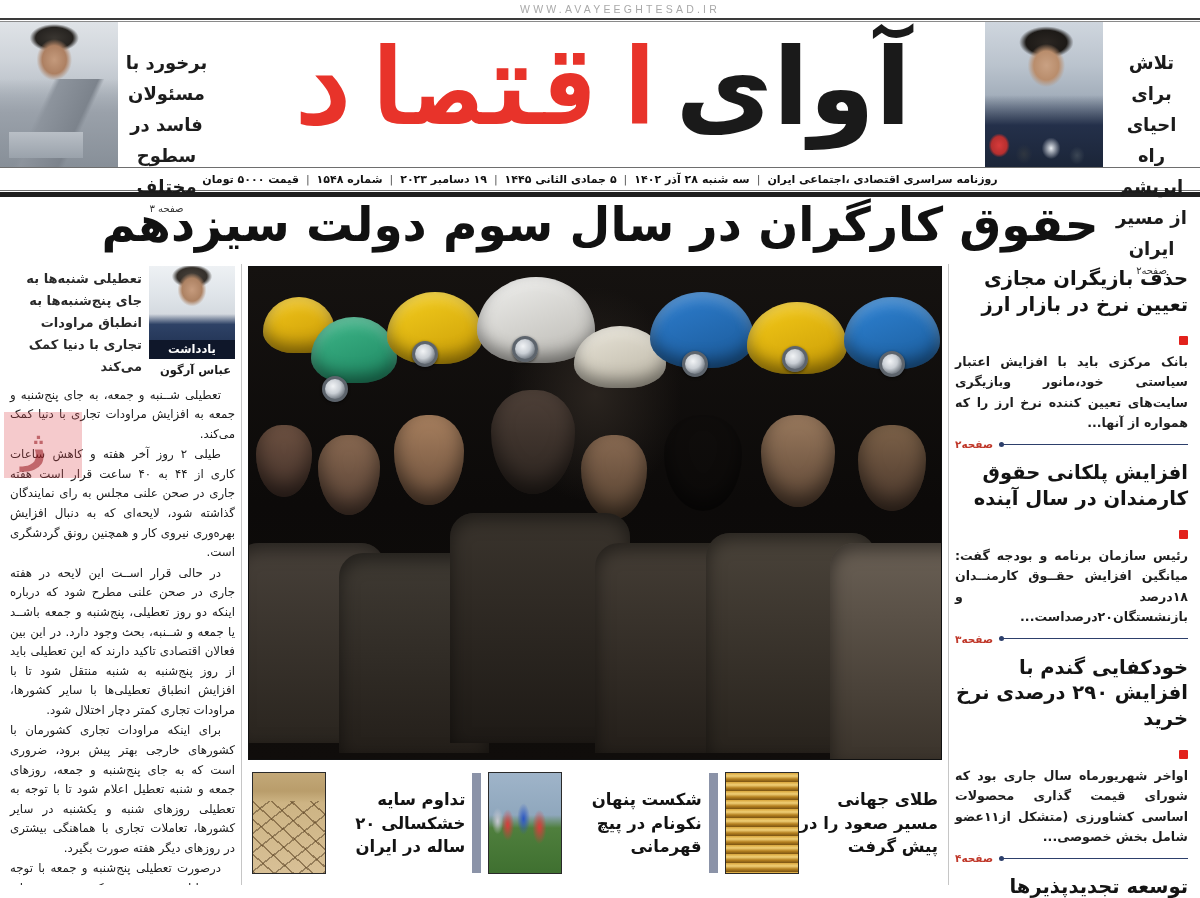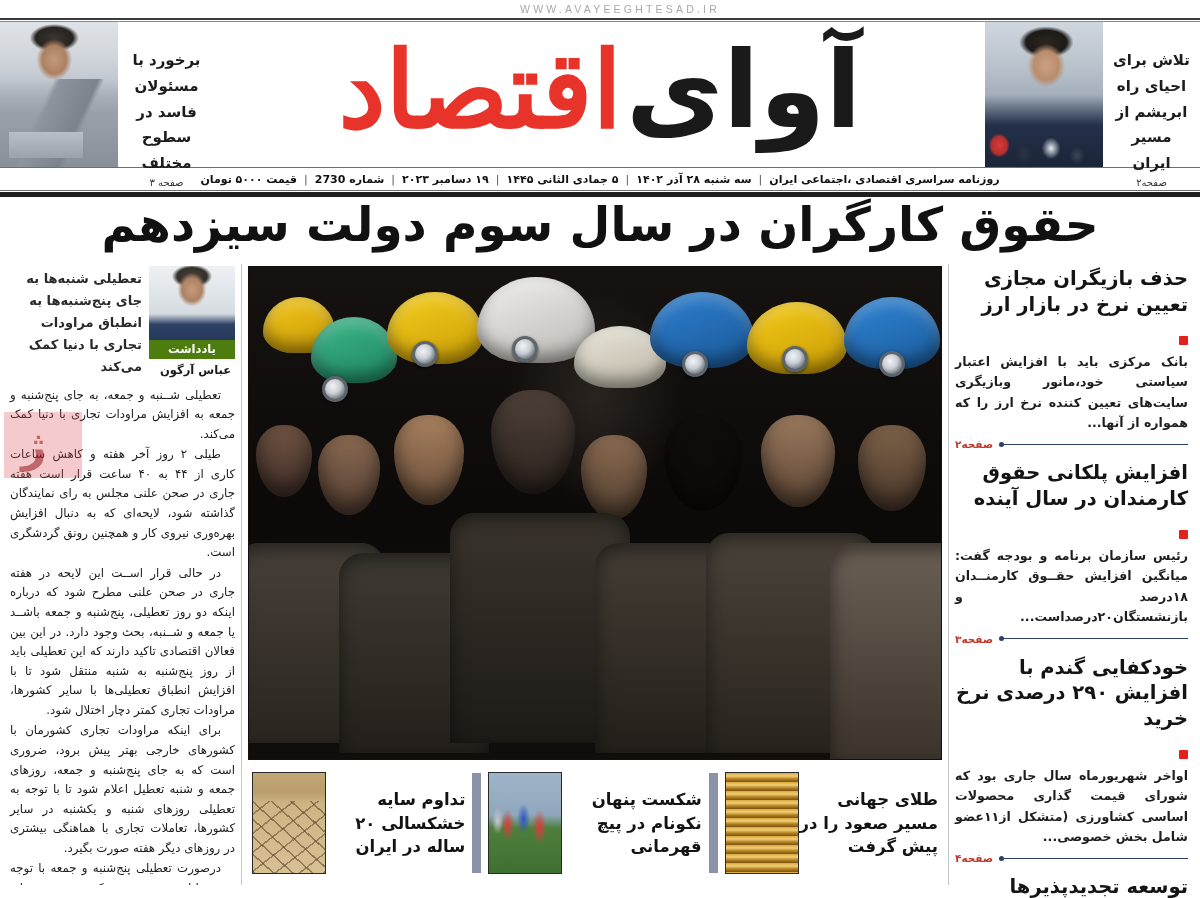--- a/index.html
+++ b/index.html
@@ -118,21 +118,21 @@
   }
 
   .mh-teaser {
     flex: 1;
     padding: 26px 7px 6px 7px;
     display: flex;
     flex-direction: column;
     justify-content: flex-start;
   }
   .mh-teaser-text {
-    font-size: 15px;
+    font-size: 18px;
     line-height: 1.72;
     color: #1c1c1c;
     text-align: center;
     font-weight: 600;
   }
   .mh-page-ref {
     font-size: 10px;
     color: #333;
     text-align: center;
     margin-top: auto;
@@ -160,21 +160,21 @@
     color: #1a1a1a;
     letter-spacing: -2px;
     line-height: 1;
     font-family: "DejaVu Sans", sans-serif;
   }
   .logo-red {
     font-size: 106px;
     font-weight: 900;
     letter-spacing: -2px;
     line-height: 1;
-    font-family: Liberation Serif, serif;
+    font-family: Liberation Mono, monospace;
   }
 
   
   .info-rule-top { border-top: 1px solid #6e6e6e; }
   .info-bar {
     height: 22px;
     display: flex;
     align-items: center;
     justify-content: center;
     gap: 0;
@@ -520,21 +520,21 @@
   <div class="info-rule-top"></div>
   <div class="info-bar" id="info-bar">
       <span class="info-item">روزنامه سراسری اقتصادی ،اجتماعی ایران</span>
       <span class="info-sep">|</span>
       <span class="info-item">سه شنبه ۲۸ آذر ۱۴۰۲</span>
       <span class="info-sep">|</span>
       <span class="info-item">۵ جمادی الثانی ۱۴۴۵</span>
       <span class="info-sep">|</span>
       <span class="info-item">۱۹ دسامبر ۲۰۲۳</span>
       <span class="info-sep">|</span>
-      <span class="info-item">شماره 2730</span>
+      <span class="info-item">شماره ۱۵۴۸</span>
       <span class="info-sep">|</span>
       <span class="info-item">قیمت ۵۰۰۰ تومان</span>
     </div>
   <div class="info-rule-bottom"></div>
 
   <h1 class="main-headline">حقوق کارگران در سال سوم دولت سیزدهم</h1>
 
   <div class="content">
 
     <div class="briefs" id="briefs-col">
@@ -631,21 +631,21 @@
             <div class="teaser-title">تداوم سایه خشکسالی ۲۰ ساله در ایران</div>
             <div class="teaser-thumb thumb-drought"></div>
           </div>
         </div>
     </div>
 
     <div class="note-col">
       <div class="note-head">
         <div class="note-author-box">
           <div class="note-avatar"></div>
-          <div class="note-tag" style="background: #4d7c0f;">یادداشت</div>
+          <div class="note-tag" style="background: #0f172a;">یادداشت</div>
           <div class="note-author">عباس آرگون</div>
         </div>
         <div class="note-kicker">تعطیلی شنبه‌ها به جای پنج‌شنبه‌ها به انطباق مراودات تجاری با دنیا کمک می‌کند</div>
       </div>
       <div class="note-body" id="note-body">
           <p>تعطیلی شــنبه و جمعه، به جای پنج‌شنبه و جمعه به افزایش مراودات تجاری با دنیا کمک می‌کند.</p>
           <p>طیلی ۲ روز آخر هفته و کاهش ساعات کاری از ۴۴ به ۴۰ ساعت قرار است هفته جاری در صحن علنی مجلس به رای نمایندگان گذاشته شود، لایحه‌ای که به دنبال افزایش بهره‌وری نیروی کار و همچنین رونق گردشگری است.</p>
           <p>در حالی قرار اســت این لایحه در هفته جاری در صحن علنی مطرح شود که درباره اینکه دو روز تعطیلی، پنج‌شنبه و جمعه باشــد یا جمعه و شــنبه، بحث وجود دارد. در این بین فعالان اقتصادی تاکید دارند که این تعطیلی باید از روز پنج‌شنبه به شنبه منتقل شود تا با افزایش انطباق تعطیلی‌ها با سایر کشورها، مراودات تجاری کمتر دچار اختلال شود.</p>
           <p>برای اینکه مراودات تجاری کشورمان با کشورهای خارجی بهتر پیش برود، ضروری است که به جای پنج‌شنبه و جمعه، روزهای جمعه و شنبه تعطیل اعلام شود تا با توجه به تعطیلی روزهای شنبه و یکشنبه در سایر کشورها، تعاملات تجاری با هماهنگی بیشتری در روزهای دیگر هفته صورت بگیرد.</p>
           <p>درصورت تعطیلی پنج‌شنبه و جمعه با توجه به تعطیلی شــنبه و یکشنبه در ســایر کشــورها، عملا ۴ روز ارتباط تجاری‌مان با دنیا قطع است. این در حالی است که کشورهای منطقه هم در حال انطباق تعطیلی‌شان با کشورهای دیگر هستند و تعطیلاتشــان را از روزهای پنج‌شنبه و جمعه به شنبه و یکشنبه منتقل می‌کنند.</p>

